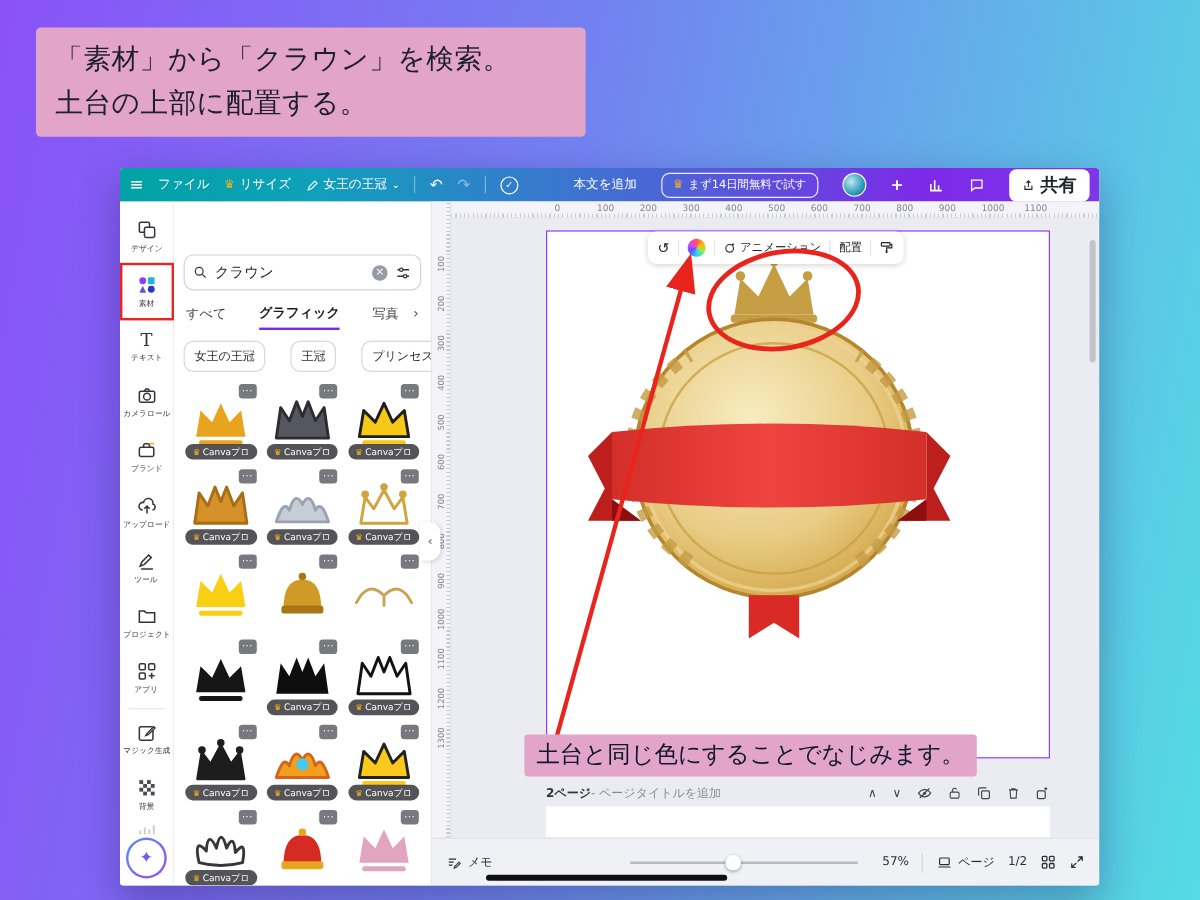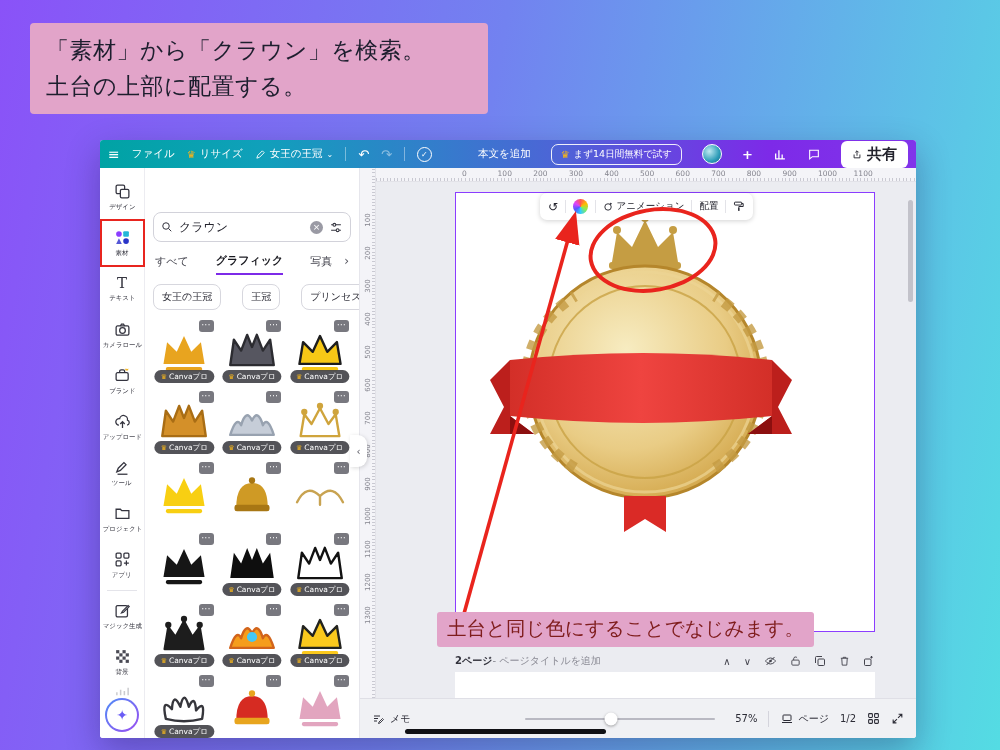--- a/index.html
+++ b/index.html
@@ -6,21 +6,21 @@
   html,body { width:1000px; height:750px; overflow:hidden;
     font-family:"DejaVu Sans","Liberation Sans",sans-serif; }
   .bg { position:absolute; inset:0; width:1000px; height:750px;
     background:linear-gradient(100deg,#8a52f8 0%,#7282f0 45%,#54dce3 100%); }
 
   
   .headline { position:absolute; left:30px; top:23px; width:458px; padding:10px 16px;
     background:#e2a4c9; border-radius:4px; color:#1d1e2e; font-size:23px; line-height:1.55;
     font-weight:500; letter-spacing:.5px; }
   .canvas-note { position:absolute; left:77px; top:444px; padding:3px 10px 5px;
-    background:#e2a4c9; border-radius:3px; color:#7f1d1d; font-size:19.5px; font-weight:500;
+    background:#e2a4c9; border-radius:3px; color:#0f172a; font-size:19.5px; font-weight:500;
     white-space:nowrap; z-index:30; }
   .red-ellipse { position:absolute; left:228px; top:40px; width:130px; height:84px;
     border:4px solid #e9241d; border-radius:50%; transform:rotate(-10deg); z-index:25; }
   .arrow-svg { position:absolute; inset:0; width:556px; height:530px; z-index:24; pointer-events:none; }
 
   
   .window { position:absolute; left:100px; top:140px; width:816px; height:598px;
     background:#fff; border-radius:3px; box-shadow:0 12px 34px rgba(20,10,60,.30); overflow:hidden; }
 
   

